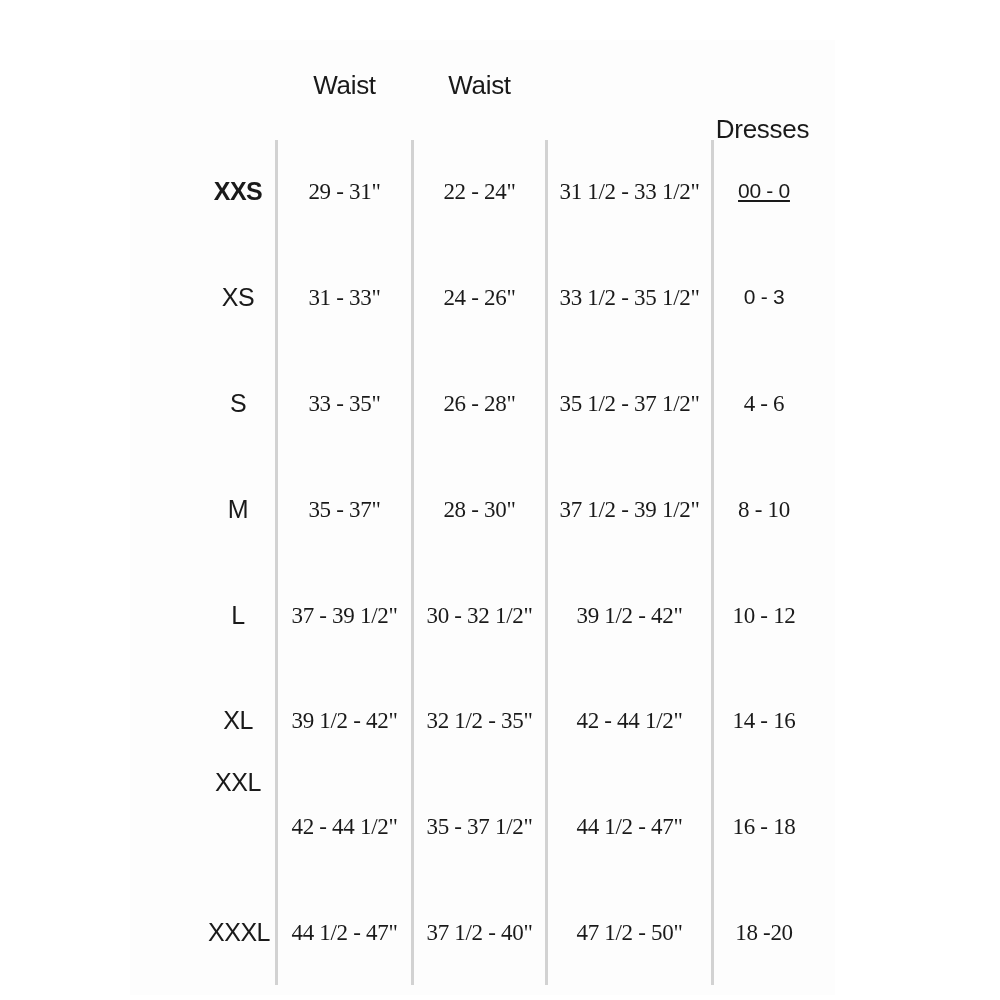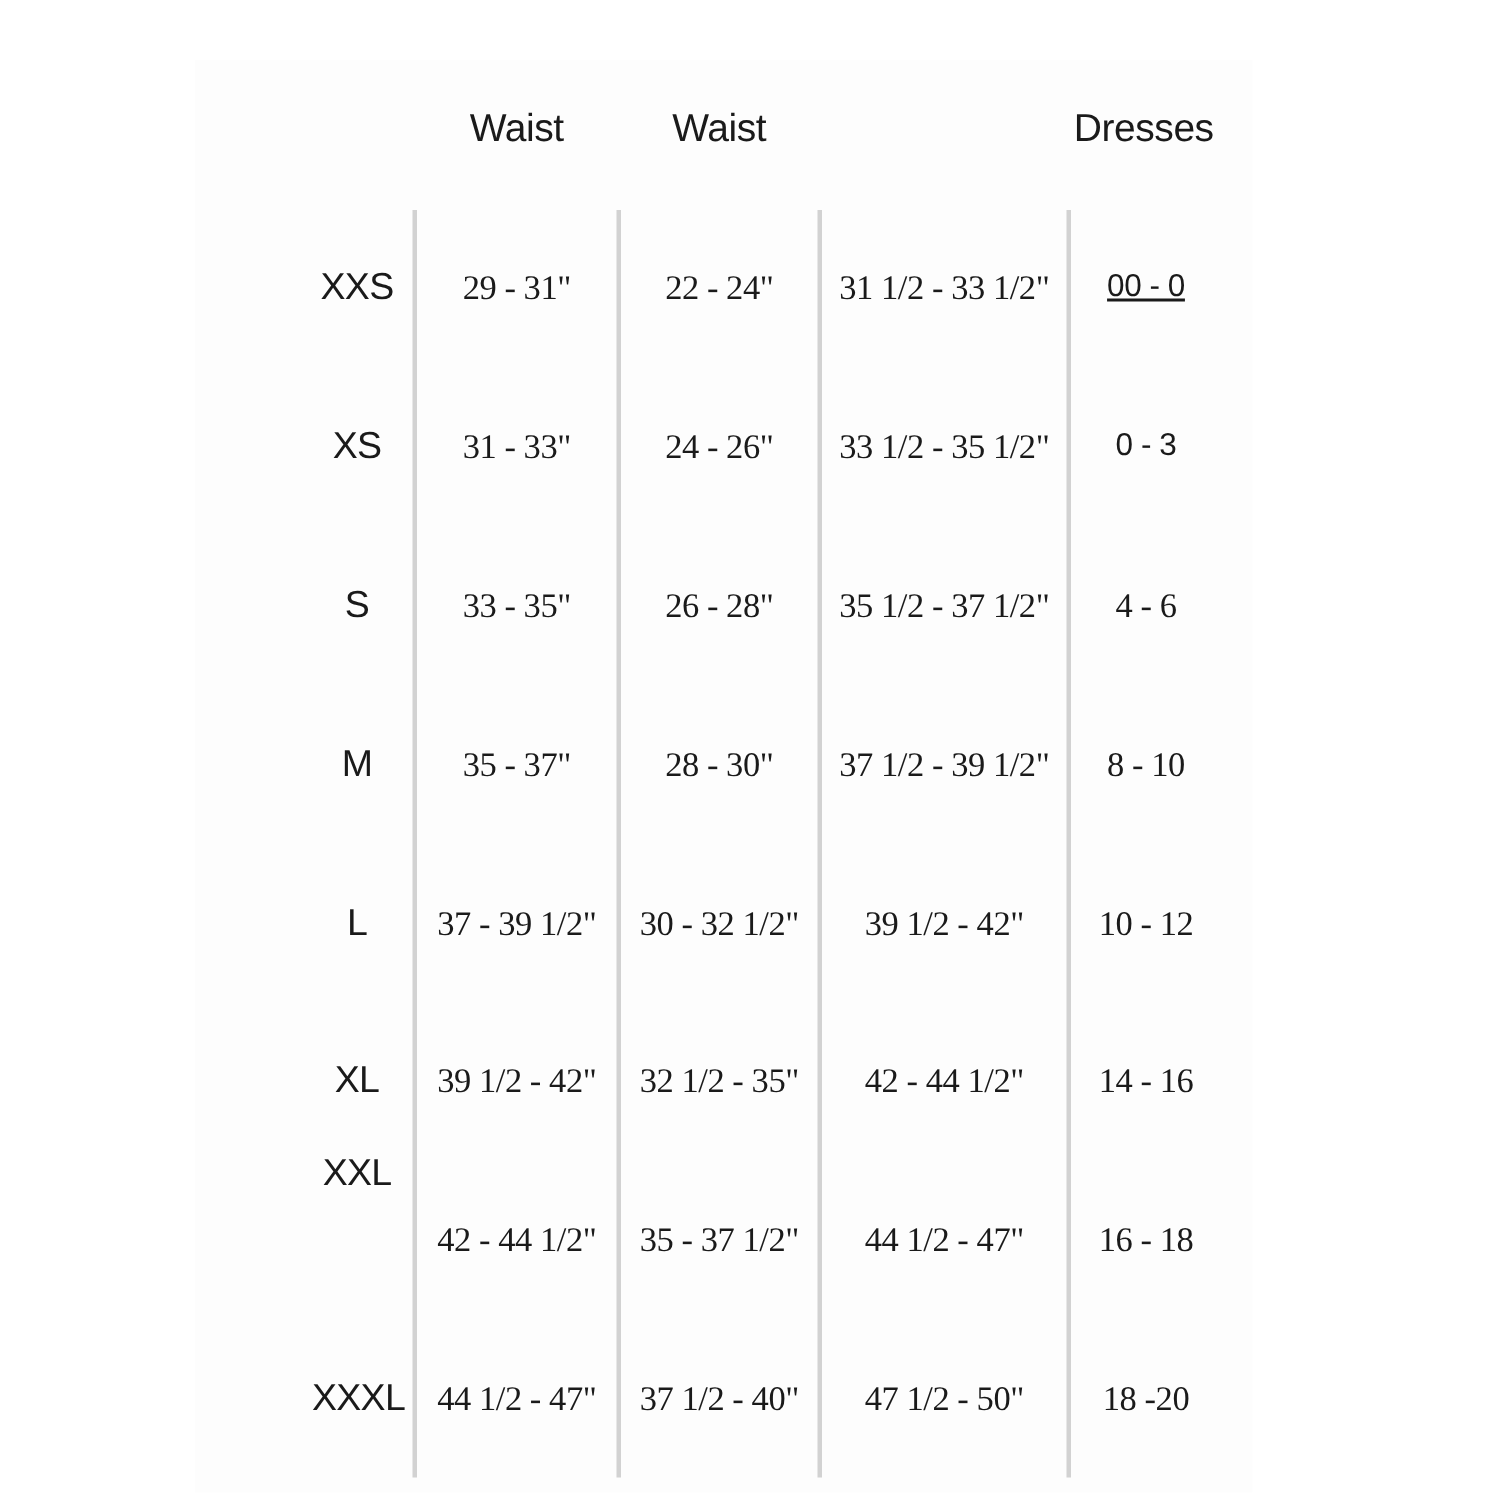--- a/index.html
+++ b/index.html
@@ -33,28 +33,28 @@
     }
   </style>
 </head>
 <body>
 
 <div class="page">
   <div class="panel"></div>
 
   <div class="header" style="left:282px;width:125px;">Waist</div>
   <div class="header" style="left:417px;width:125px;">Waist</div>
-  <div class="header" style="left:700px;width:125px;">Dresses</div>
+  <div class="header" style="left:700px;width:125px;margin-top:44px;">Dresses</div>
 
   <div class="divider" style="left:275px;"></div>
   <div class="divider" style="left:411px;"></div>
   <div class="divider" style="left:545px;"></div>
   <div class="divider" style="left:711px;"></div>
 
-  <div class="row-label" style="top:177px;">XXS</div>
+  <div class="row-label" style="top:177px;font-weight:bold;">XXS</div>
   <div class="cell" style="top:179px;left:278px;width:133px;">29 - 31"</div>
   <div class="cell" style="top:179px;left:414px;width:131px;">22 - 24"</div>
   <div class="cell" style="top:179px;left:548px;width:163px;">31 1/2 - 33 1/2"</div>
   <div class="cell" style="top:179px;left:714px;width:100px;font-family:'Liberation Sans',sans-serif;font-size:21px;text-decoration:underline;">00 - 0</div>
 
   <div class="row-label" style="top:283px;">XS</div>
   <div class="cell" style="top:285px;left:278px;width:133px;">31 - 33"</div>
   <div class="cell" style="top:285px;left:414px;width:131px;">24 - 26"</div>
   <div class="cell" style="top:285px;left:548px;width:163px;">33 1/2 - 35 1/2"</div>
   <div class="cell" style="top:285px;left:714px;width:100px;font-family:'Liberation Sans',sans-serif;font-size:21px;">0 - 3</div>

